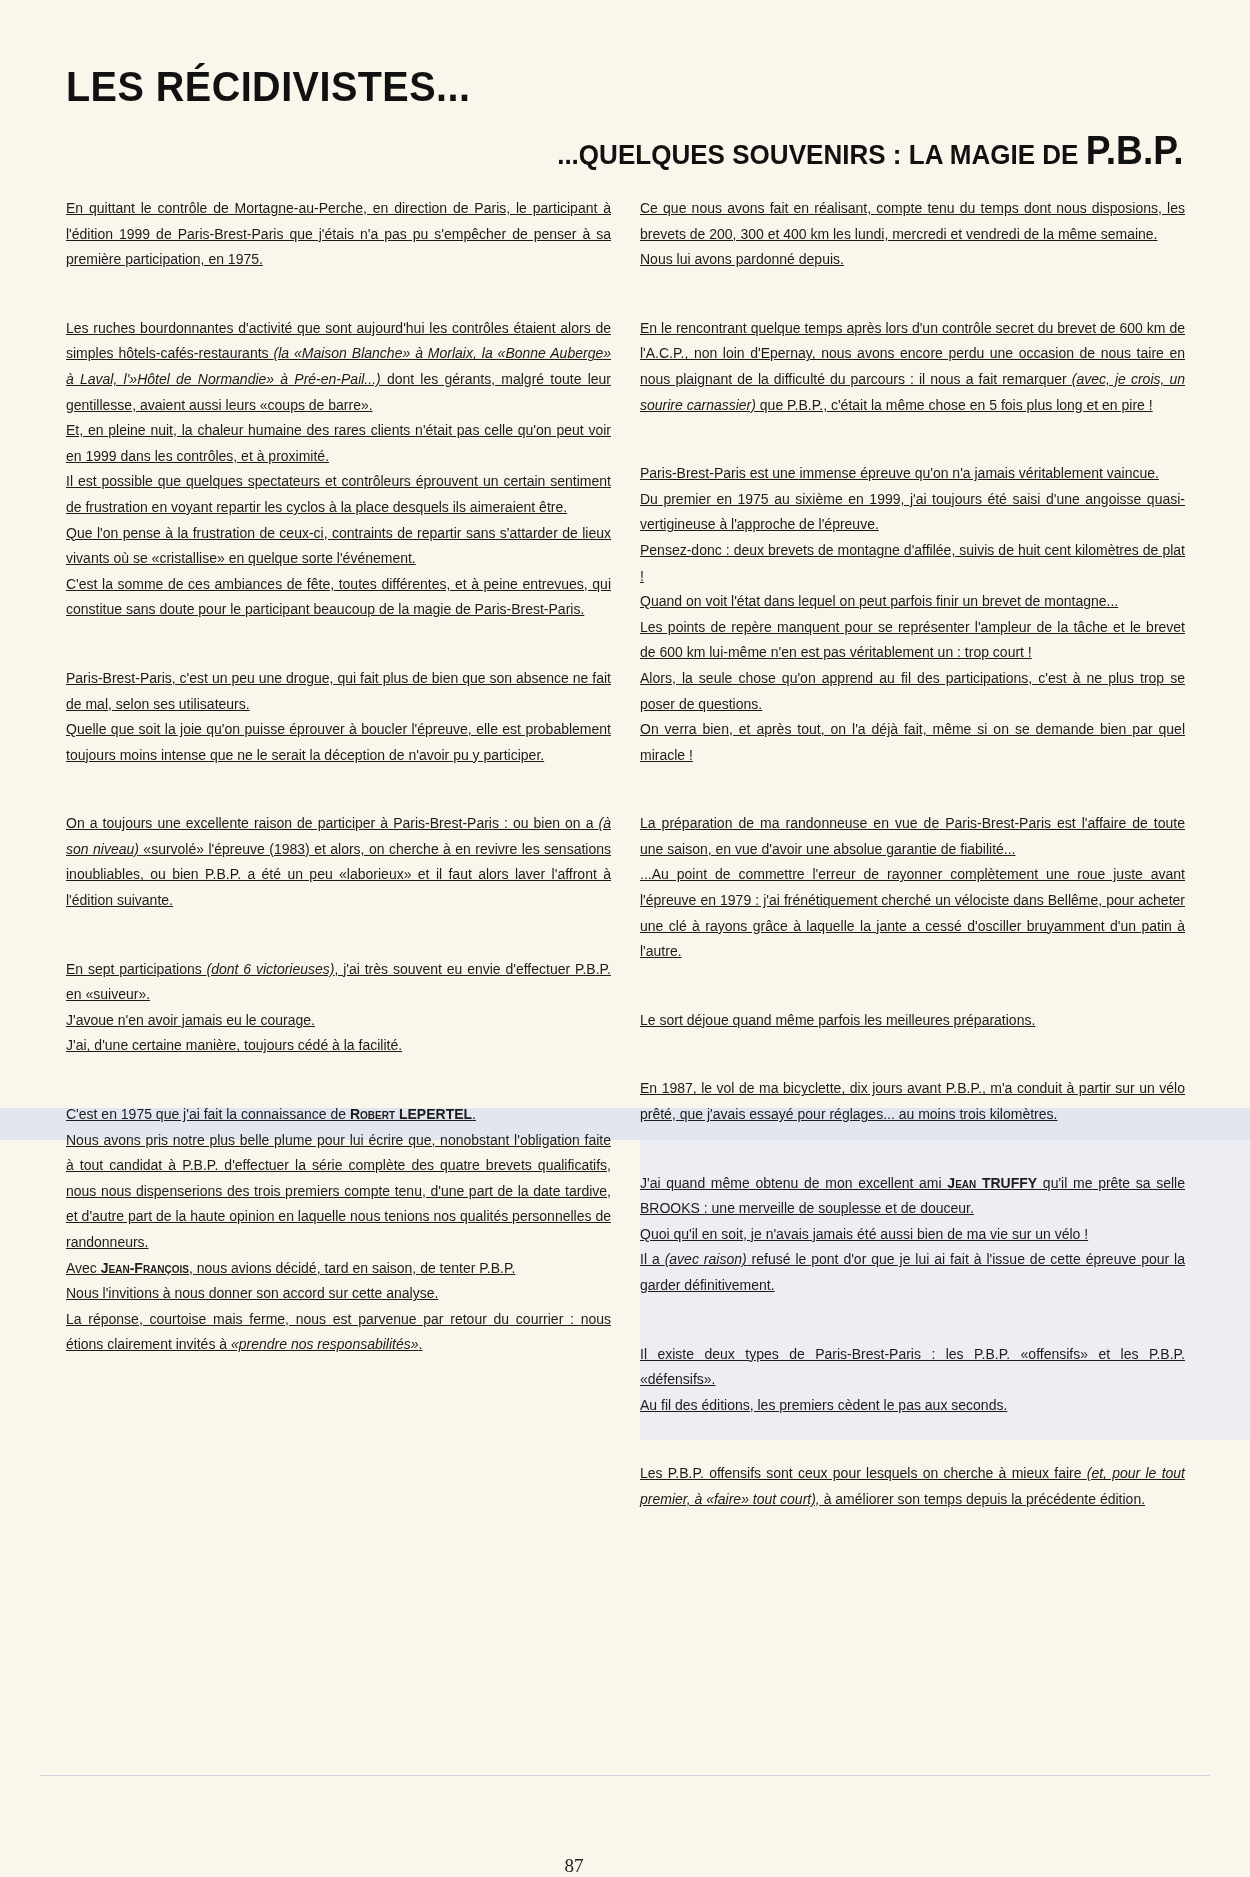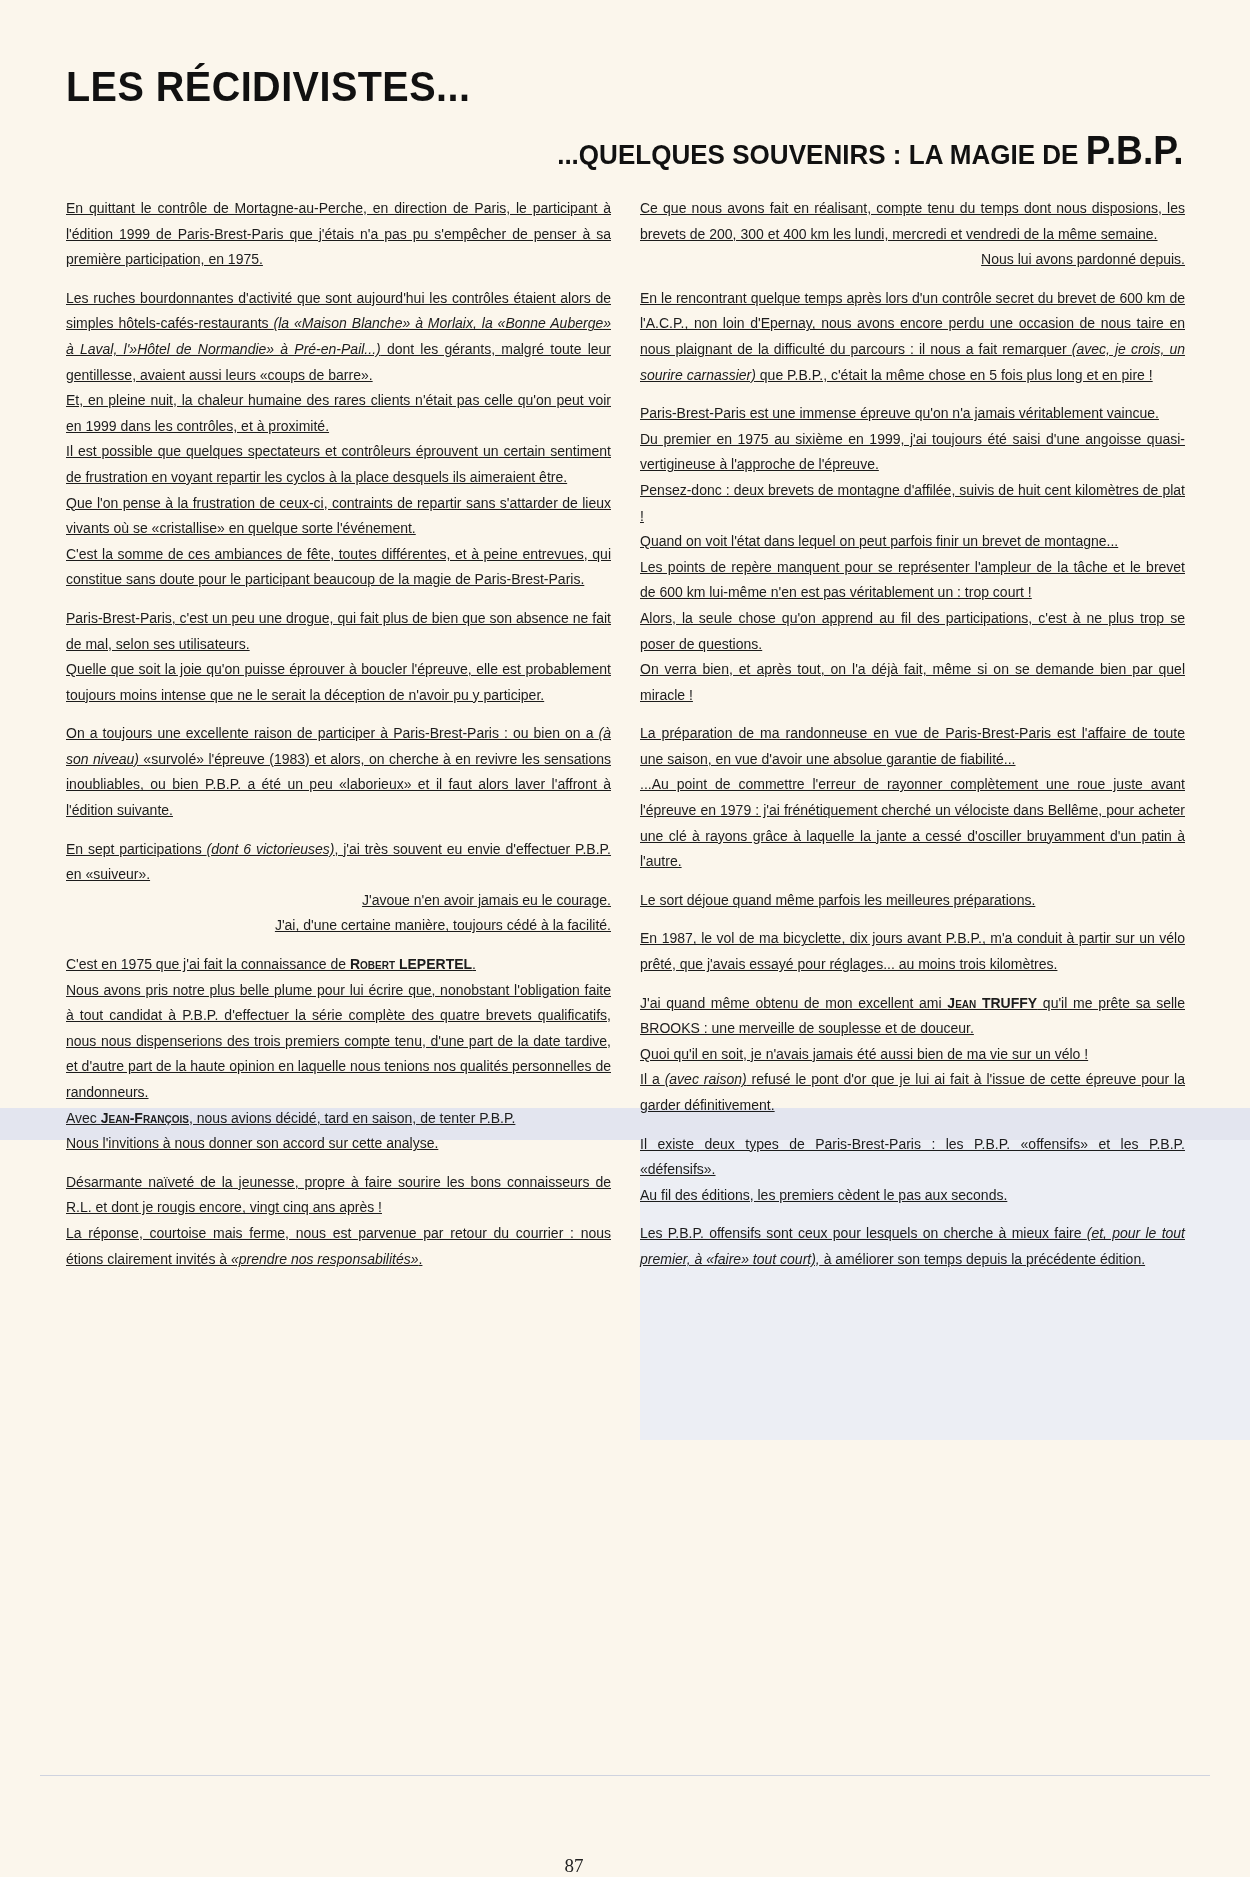--- a/index.html
+++ b/index.html
@@ -32,22 +32,22 @@
   .title-sub .big { font-size: 40px; }
   .column {
     position: absolute; top: 196px; width: 545px;
     font-size: 14px; line-height: 25.6px;
     text-align: justify;
     text-decoration: underline;
   }
   .col-left { left: 66px; }
   .col-right { left: 640px; }
   .column p { margin: 0; }
-  .column p.gap { margin-top: 13px; }
-  .column p.right { text-align: right; }
+  .column p.gap { margin-top: 43px; }
+  .column p.right { text-align: left; }
   .column em { font-style: italic; }
   .sc { font-weight: bold; font-variant: small-caps; }
   .page-number {
     position: absolute; left: 0; width: 1148px; top: 1855px;
     text-align: center; font-family: "Liberation Serif", serif;
     font-size: 19px; color: #222;
   }
   .footer-rule {
     position: absolute; left: 40px; width: 1170px; top: 1775px;
     height: 1px; background: #cfd3df;
@@ -73,21 +73,20 @@
   <p class="gap">Paris-Brest-Paris, c'est un peu une drogue, qui fait plus de bien que son absence ne fait de mal, selon ses utilisateurs.</p>
   <p>Quelle que soit la joie qu'on puisse éprouver à boucler l'épreuve, elle est probablement toujours moins intense que ne le serait la déception de n'avoir pu y participer.</p>
   <p class="gap"><span>On a toujours une excellente raison de participer à Paris-Brest-Paris : ou bien on a </span><em>(à son niveau)</em><span> «survolé» l'épreuve (1983) et alors, on cherche à en revivre les sensations inoubliables, ou bien P.B.P. a été un peu «laborieux» et il faut alors laver l'affront à l'édition suivante.</span></p>
   <p class="gap"><span>En sept participations </span><em>(dont 6 victorieuses)</em><span>, j'ai très souvent eu envie d'effectuer P.B.P. en «suiveur».</span></p>
   <p class="right">J'avoue n'en avoir jamais eu le courage.</p>
   <p class="right">J'ai, d'une certaine manière, toujours cédé à la facilité.</p>
   <p class="gap"><span>C'est en 1975 que j'ai fait la connaissance de </span><span class="sc">Robert LEPERTEL</span><span>.</span></p>
   <p>Nous avons pris notre plus belle plume pour lui écrire que, nonobstant l'obligation faite à tout candidat à P.B.P. d'effectuer la série complète des quatre brevets qualificatifs, nous nous dispenserions des trois premiers compte tenu, d'une part de la date tardive, et d'autre part de la haute opinion en laquelle nous tenions nos qualités personnelles de randonneurs.</p>
   <p><span>Avec </span><span class="sc">Jean-François</span><span>, nous avions décidé, tard en saison, de tenter P.B.P.</span></p>
   <p>Nous l'invitions à nous donner son accord sur cette analyse.</p>
-  <p class="gap">Désarmante naïveté de la jeunesse, propre à faire sourire les bons connaisseurs de R.L. et dont je rougis encore, vingt cinq ans après !</p>
   <p><span>La réponse, courtoise mais ferme, nous est parvenue par retour du courrier : nous étions clairement invités à </span><em>«prendre nos responsabilités»</em><span>.</span></p>
 </div>
 
 <div class="column col-right">
   <p>Ce que nous avons fait en réalisant, compte tenu du temps dont nous disposions, les brevets de 200, 300 et 400 km les lundi, mercredi et vendredi de la même semaine.</p>
   <p class="right">Nous lui avons pardonné depuis.</p>
   <p class="gap"><span>En le rencontrant quelque temps après lors d'un contrôle secret du brevet de 600 km de l'A.C.P., non loin d'Epernay, nous avons encore perdu une occasion de nous taire en nous plaignant de la difficulté du parcours : il nous a fait remarquer </span><em>(avec, je crois, un sourire carnassier)</em><span> que P.B.P., c'était la même chose en 5 fois plus long et en pire !</span></p>
   <p class="gap">Paris-Brest-Paris est une immense épreuve qu'on n'a jamais véritablement vaincue.</p>
   <p>Du premier en 1975 au sixième en 1999, j'ai toujours été saisi d'une angoisse quasi-vertigineuse à l'approche de l'épreuve.</p>
   <p>Pensez-donc : deux brevets de montagne d'affilée, suivis de huit cent kilomètres de plat !</p>

